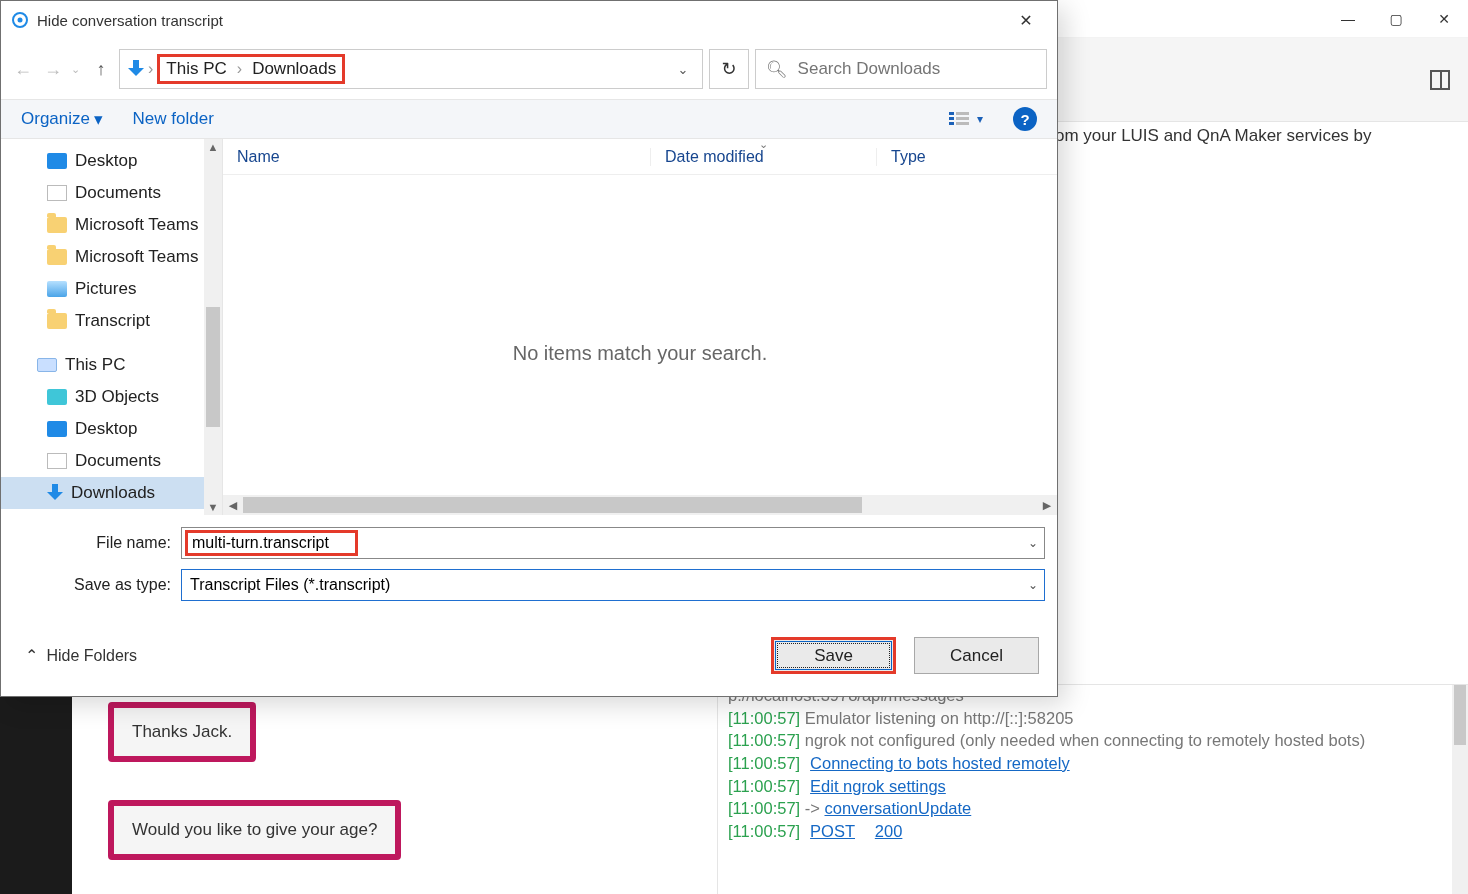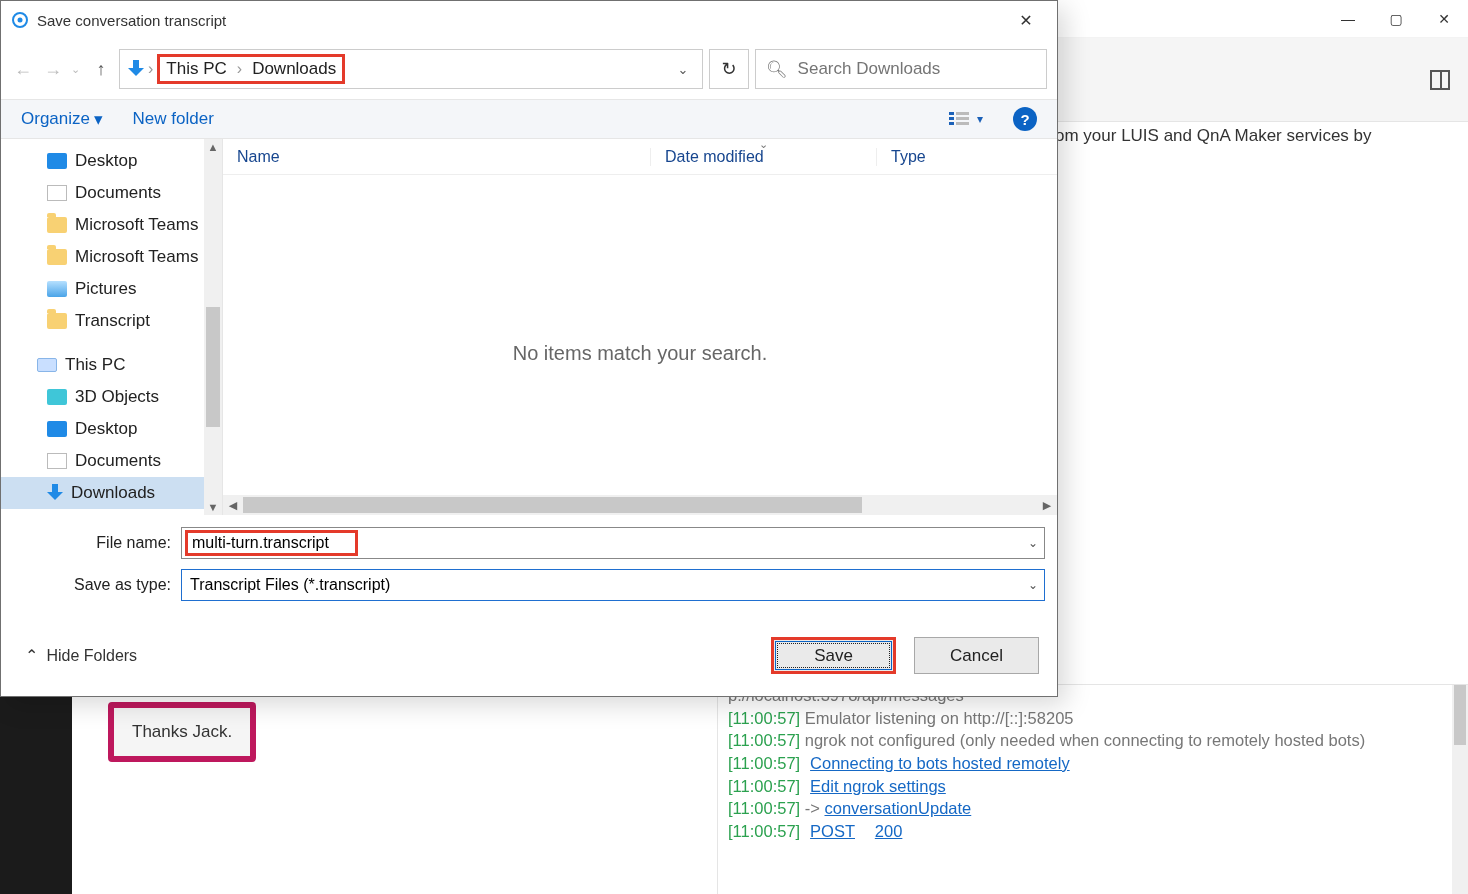--- a/index.html
+++ b/index.html
@@ -118,20 +118,21 @@
 
   <div class="intro-text">
     <p>om your LUIS and QnA Maker services by</p>
   </div>
 
   <div class="hsep"></div>
   <div class="vsep"></div>
   <div class="bg-left-strip"></div>
 
   <div class="chat-msg m1">Thanks Jack.</div>
+  <div class="chat-msg m2">Would you like to give your age?</div>
 
   <div class="log-panel"><span>p://localhost:3978/api/messages</span>
 <span class="ts">[11:00:57]</span><span> Emulator listening on http://[::]:58205</span>
 <span class="ts">[11:00:57]</span><span> ngrok not configured (only needed when connecting to remotely hosted bots)</span>
 <span class="ts">[11:00:57]</span> <a>Connecting to bots hosted remotely</a>
 <span class="ts">[11:00:57]</span> <a>Edit ngrok settings</a>
 <span class="ts">[11:00:57]</span><span> -&gt; </span><a>conversationUpdate</a>
 <span class="ts">[11:00:57]</span> <a>POST</a>  <a>200</a></div>
   <div class="log-scroll">
       <div class="thumb"></div>
@@ -139,21 +140,21 @@
 </div>
 
 <div class="save-dialog">
   <div class="sd-title">
     <span class="app-icon">
       <svg width="20" height="20" viewBox="0 0 20 20">
           <circle cx="10" cy="10" r="7" fill="none" stroke="#1f8ae6" stroke-width="2"></circle>
           <circle cx="10" cy="10" r="2.5" fill="#1f8ae6"></circle>
         </svg>
     </span>
-    <span>Save conversation transcript</span>
+    <span>Hide conversation transcript</span>
     <span class="spacer"></span>
     <span class="close">✕</span>
   </div>
 
   <div class="sd-nav">
     <span class="nav-arrow">←</span>
     <span class="nav-arrow">→</span>
     <span class="nav-caret">⌄</span>
     <span class="nav-up">↑</span>
     <div class="address">

